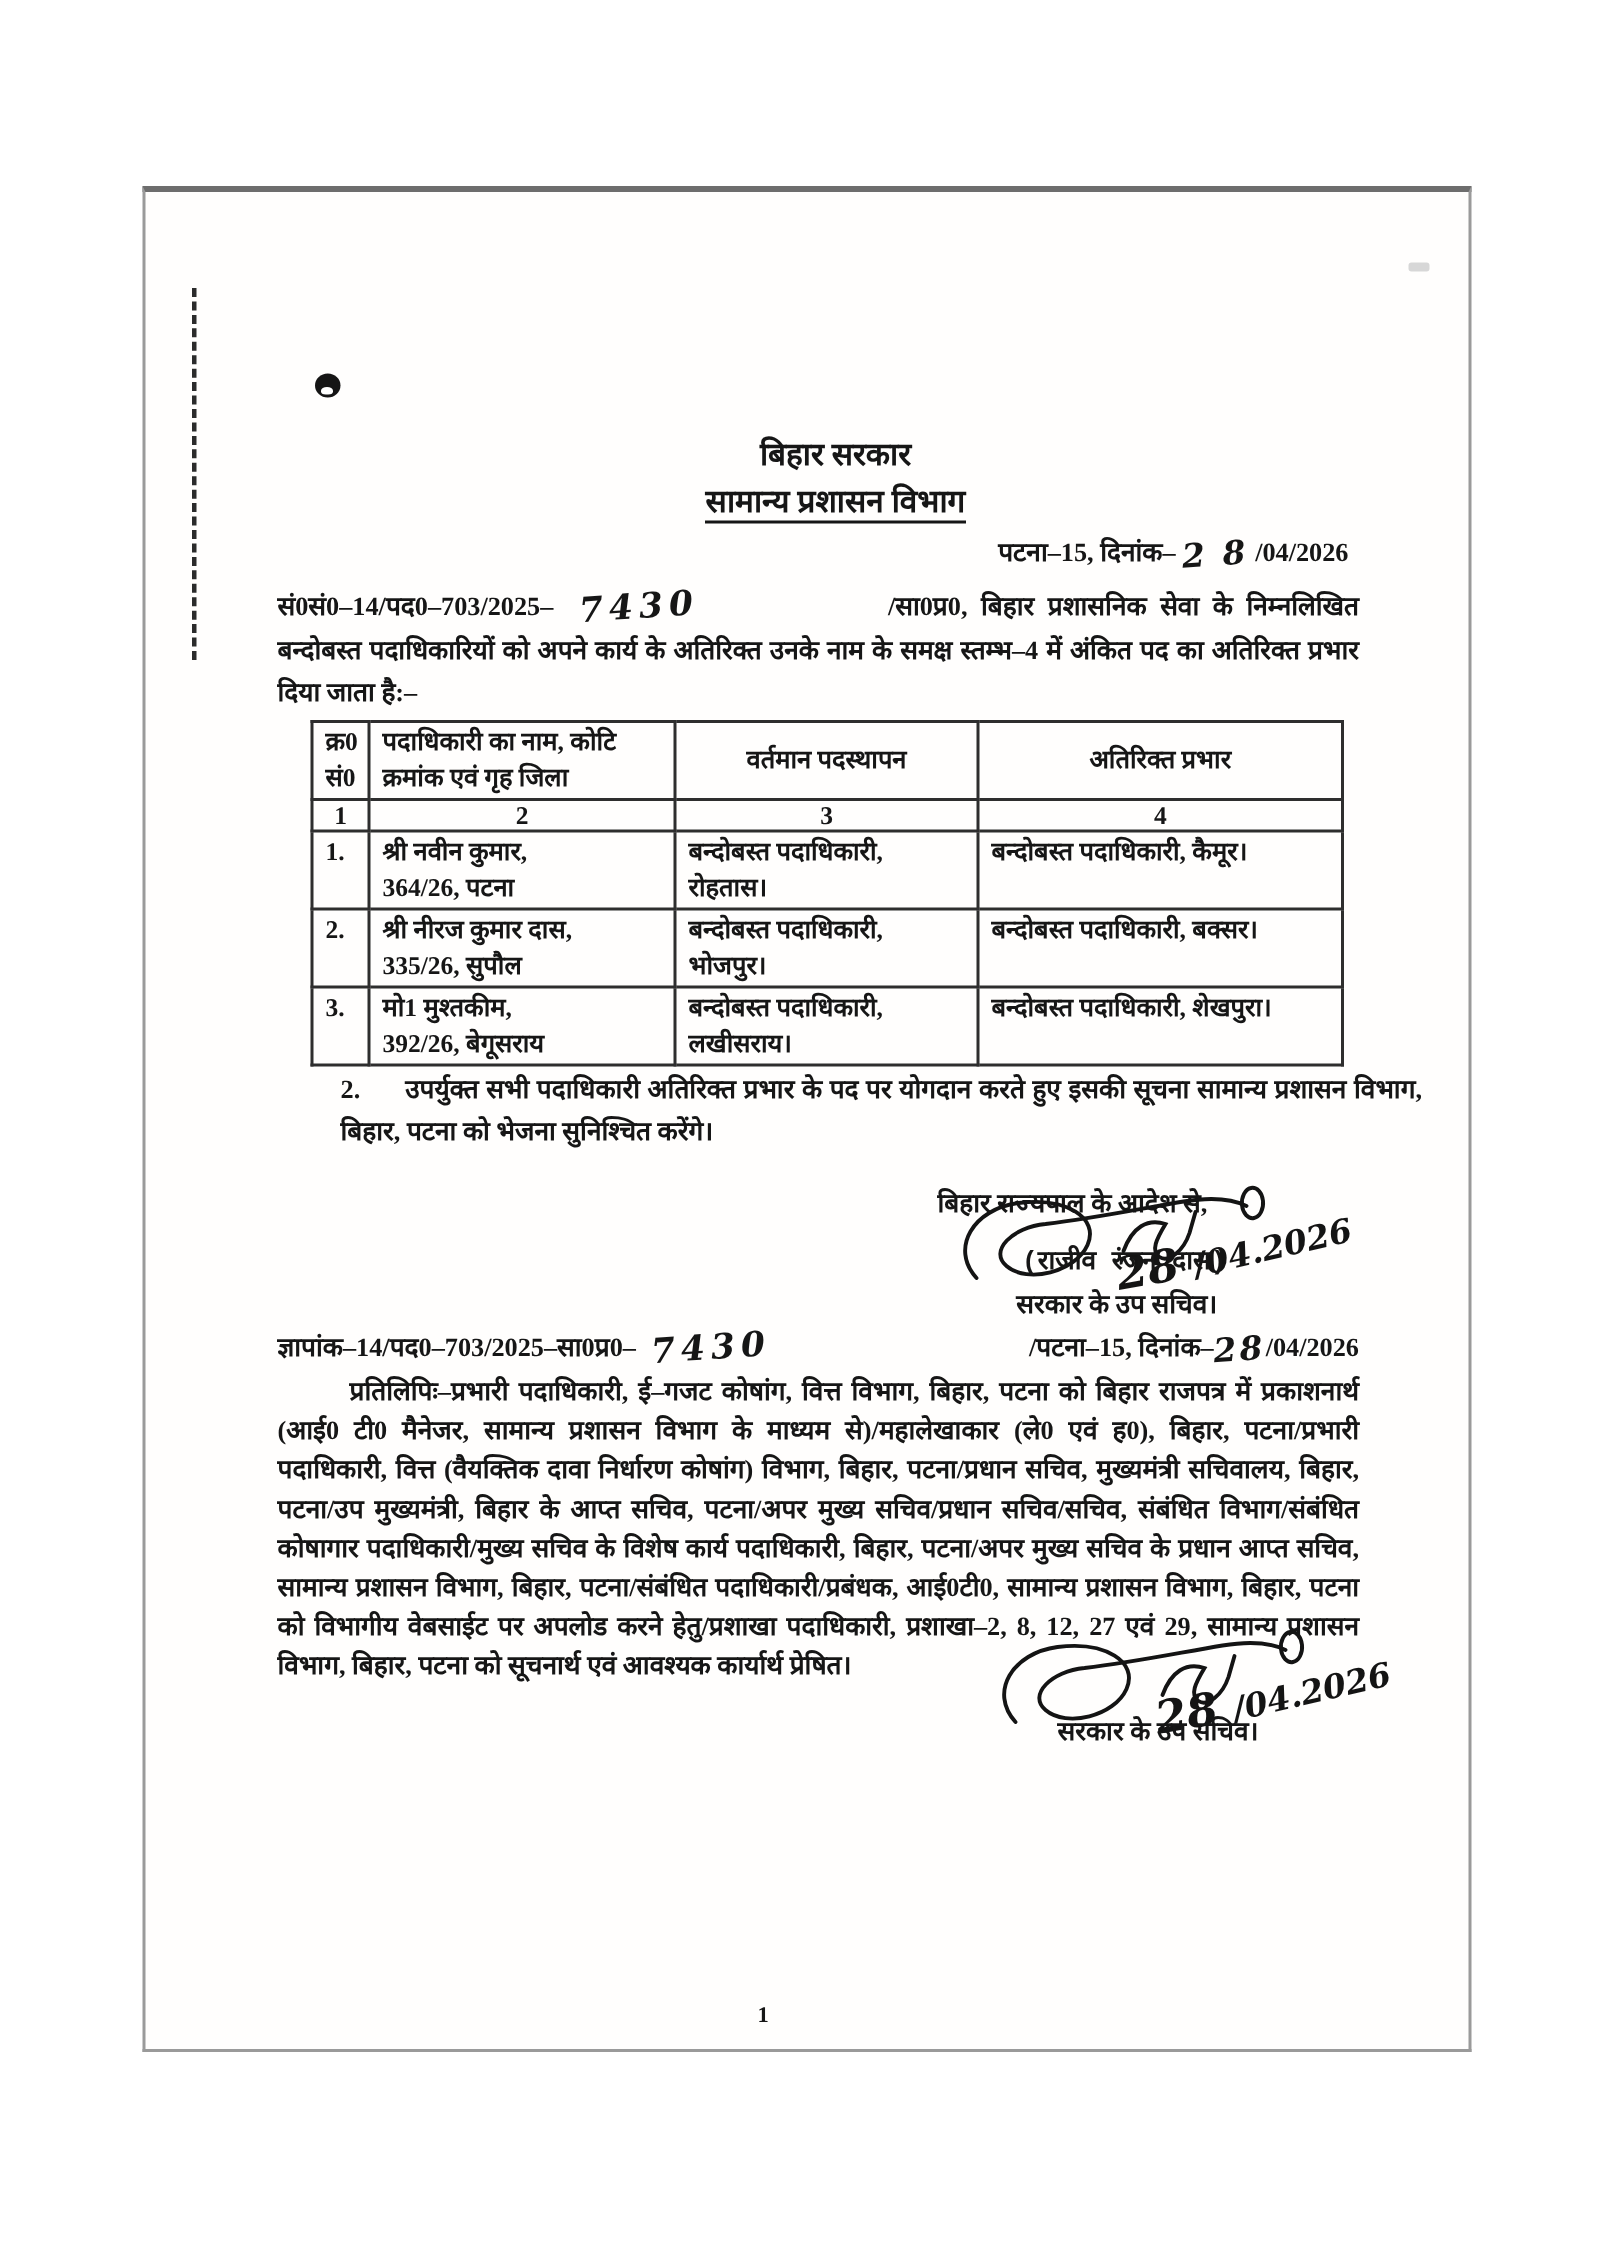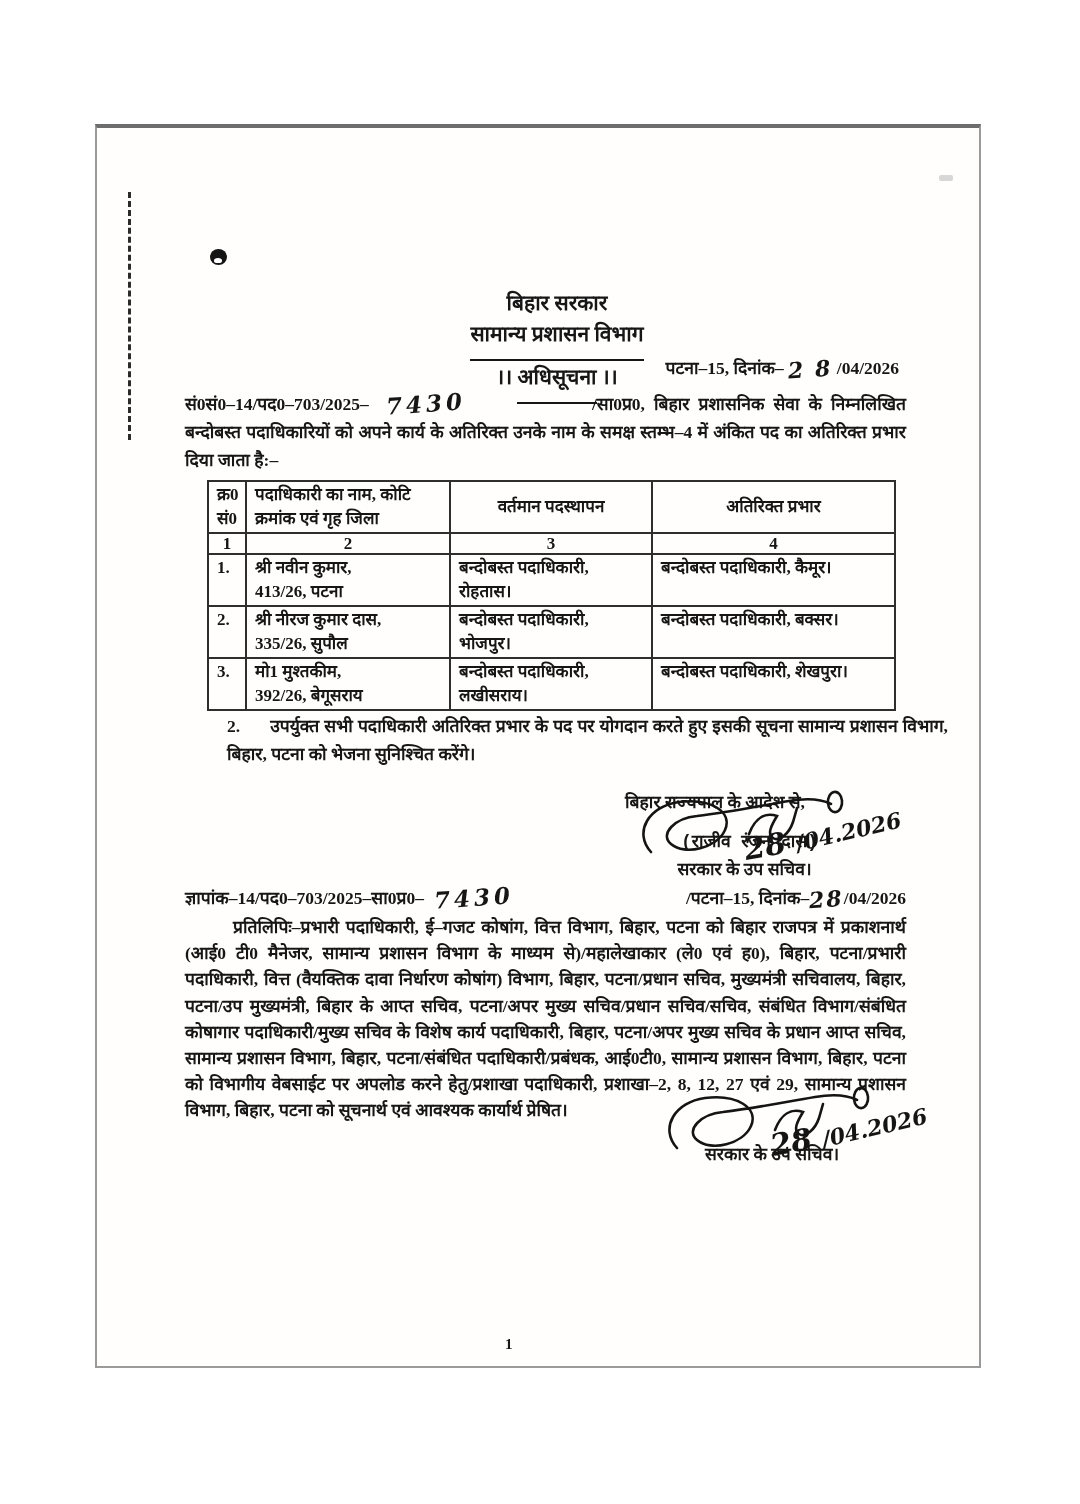--- a/index.html
+++ b/index.html
@@ -10,21 +10,21 @@
   }
   .page{
     position:absolute;left:95px;top:124px;width:886px;height:1244px;
     box-sizing:border-box;background:#fffefd;
     border:2px solid #9a9a9a;border-top:4px solid #6d6d6d;
   }
   .abs{position:absolute;}
   .doc{font-size:17.5px;font-weight:600;line-height:28px;}
   .center{text-align:center;}
   .justify{text-align:justify;}
-  .u{border-bottom:2px solid #161616;padding-bottom:13px;}
+  .u{border-bottom:2px solid #161616;padding-bottom:1px;}
   .hdr{font-size:21px;font-weight:700;}
   .hw{
     font-family:"DejaVu Serif","DejaVu Sans",serif;font-style:italic;
     display:inline-block;transform:rotate(-4deg);
   }
   .hw-num{font-size:23px;font-weight:700;letter-spacing:4px;vertical-align:-2px;}
   .hw-day{font-size:22px;font-weight:700;letter-spacing:2px;vertical-align:-3px;}
   .spacer{display:inline-block;height:1px;}
   table.note{border-collapse:collapse;table-layout:fixed;}
   table.note td{
@@ -54,21 +54,20 @@
 
 <div class="page">
 
   <div class="abs dash-mark" style="left:31px;top:64px;height:248px;"></div>
   <div class="abs blot" style="left:113px;top:121px;"></div>
   <div class="abs smudge" style="left:842px;top:47px;"></div>
 
   <div class="abs center" style="left:100px;top:118px;width:720px;margin-top:42px;">
     <div class="hdr">बिहार सरकार</div>
     <div class="hdr" style="margin-top:3px;"><span class="u">सामान्य प्रशासन विभाग</span></div>
-    <div class="hdr" style="margin-top:15px;"><span>।।</span> <span class="u">अधिसूचना</span> <span>।।</span></div>
   </div>
 
   <div class="abs doc" style="right:80px;top:226px;white-space:nowrap;">
     <span>पटना–15, दिनांक–</span>
     <span class="hw hw-day">2 8</span>
     <span>/04/2026</span>
   </div>
 
   <div class="abs doc justify" style="left:88px;top:262px;width:721px;">
     <span>सं0सं0–14/पद0–703/2025–</span>
@@ -95,21 +94,21 @@
     </tr>
     <tr class="numrow">
       <td>1</td>
       <td>2</td>
       <td>3</td>
       <td>4</td>
     </tr>
     <tr class="datarow">
       <td>1.</td>
       <td>श्री नवीन कुमार,
-413/26, पटना</td>
+364/26, पटना</td>
       <td>बन्दोबस्त पदाधिकारी,
 रोहतास।</td>
       <td>बन्दोबस्त पदाधिकारी, कैमूर।</td>
     </tr>
     <tr class="datarow">
       <td>2.</td>
       <td>श्री नीरज कुमार दास,
 335/26, सुपौल</td>
       <td>बन्दोबस्त पदाधिकारी,
 भोजपुर।</td>

